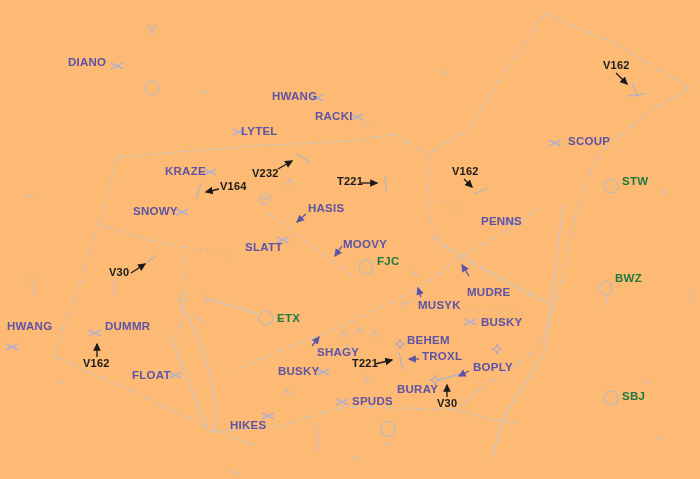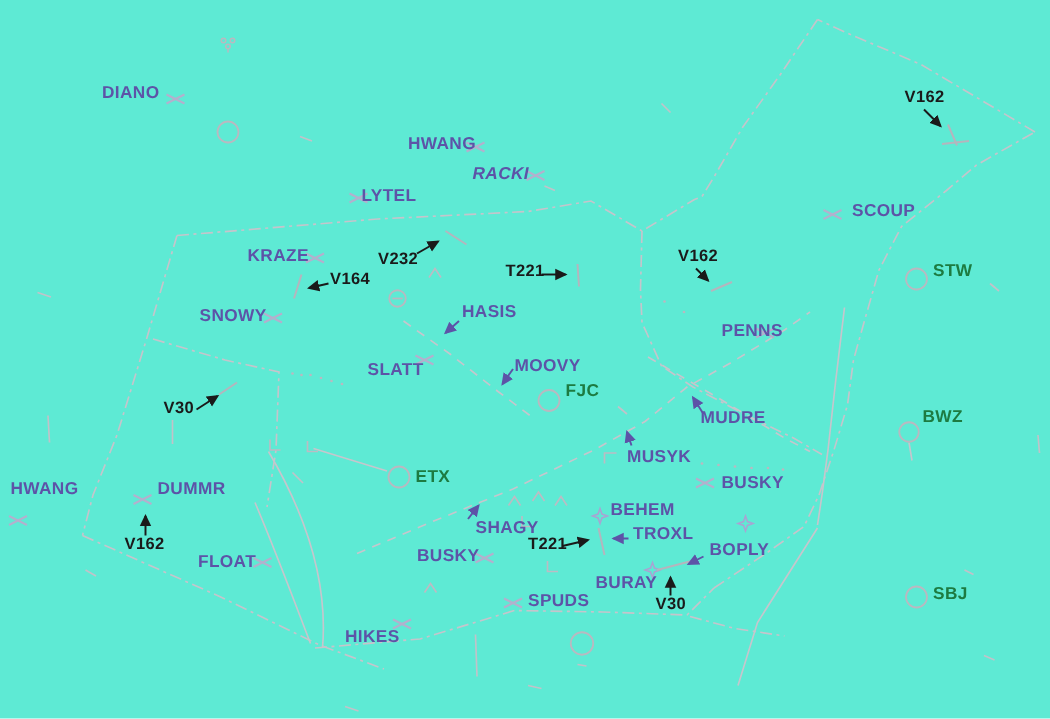--- a/index.html
+++ b/index.html
@@ -1,16 +1,16 @@
 <!DOCTYPE html>
 <html style="--vor: #1d7b41; --fix: #5d53a7; --radial: #1a1a1a; --line: #c6c6cc;"><head>
 <meta charset="utf-8">
 <style>
   html,body{margin:0;padding:0;background:#fff;}
-  #stage{position:relative;width:700px;height:479px;background:#5eead4;overflow:hidden;
+  #stage{position:relative;width:700px;height:479px;background:#fdba74;overflow:hidden;
          font-family:"Liberation Sans",sans-serif;}
   #map-svg{position:absolute;left:0;top:0;}
   #labels{position:absolute;left:0;top:0;width:700px;height:479px;}
   .lbl{position:absolute;font-weight:bold;font-size:11.5px;letter-spacing:.25px;white-space:nowrap;line-height:11px;}
   .fix{color:var(--fix,#5d53a7);}
   .vor{color:var(--vor,#1d7b41);}
   .radial{color:var(--radial,#1a1a1a);font-size:11px;}
   #legend{position:absolute;left:17px;top:420px;width:89px;height:45px;box-sizing:border-box;
           background:#d3d3d5;border:1.5px dashed #8e8e8e;padding:4px 0 0 9px;}
   .legend-row{font-weight:bold;font-size:10.5px;line-height:12px;white-space:nowrap;}
@@ -187,30 +187,30 @@
       <line x1="421" y1="297" x2="418" y2="288" marker-end="url(#ap)"></line>
       <line x1="312" y1="346" x2="319" y2="337" marker-end="url(#ap)"></line>
       <line x1="419" y1="359" x2="409" y2="359" marker-end="url(#ap)"></line>
       <line x1="469" y1="371" x2="459" y2="376" marker-end="url(#ap)"></line>
     </g>
   </svg>
 
   <div id="labels">
       <div class="lbl fix" style="left: 68px; top: 57px;">DIANO</div>
       <div class="lbl fix" style="left: 272px; top: 91px;">HWANG</div>
-      <div class="lbl fix" style="left: 315px; top: 111px; font-style: italic;">RACKI</div>
+      <div class="lbl fix" style="left: 315px; top: 111px;">RACKI</div>
       <div class="lbl fix" style="left: 197px; top: 126px; margin-left: 44px;">LYTEL</div>
       <div class="lbl fix" style="left: 165px; top: 166px;">KRAZE</div>
       <div class="lbl fix" style="left: 133px; top: 206px;">SNOWY</div>
       <div class="lbl fix" style="left: 308px; top: 203px;">HASIS</div>
       <div class="lbl fix" style="left: 245px; top: 242px;">SLATT</div>
       <div class="lbl fix" style="left: 343px; top: 239px;">MOOVY</div>
       <div class="lbl fix" style="left: 464px; top: 216px; padding-left: 17px;">PENNS</div>
       <div class="lbl fix" style="left: 568px; top: 136px;">SCOUP</div>
-      <div class="lbl fix" style="left: 467px; top: 274px; text-align: center;">MUDRE</div>
+      <div class="lbl fix" style="left: 467px; top: 287px; text-align: center;">MUDRE</div>
       <div class="lbl fix" style="left: 418px; top: 300px;">MUSYK</div>
       <div class="lbl fix" style="left: 481px; top: 317px;">BUSKY</div>
       <div class="lbl fix" style="left: 105px; top: 321px;">DUMMR</div>
       <div class="lbl fix" style="left: 7px; top: 321px;">HWANG</div>
       <div class="lbl fix" style="left: 132px; top: 370px;">FLOAT</div>
       <div class="lbl fix" style="left: 317px; top: 347px;">SHAGY</div>
       <div class="lbl fix" style="left: 278px; top: 366px;">BUSKY</div>
       <div class="lbl fix" style="left: 407px; top: 335px;">BEHEM</div>
       <div class="lbl fix" style="left: 422px; top: 351px;">TROXL</div>
       <div class="lbl fix" style="left: 473px; top: 362px;">BOPLY</div>

